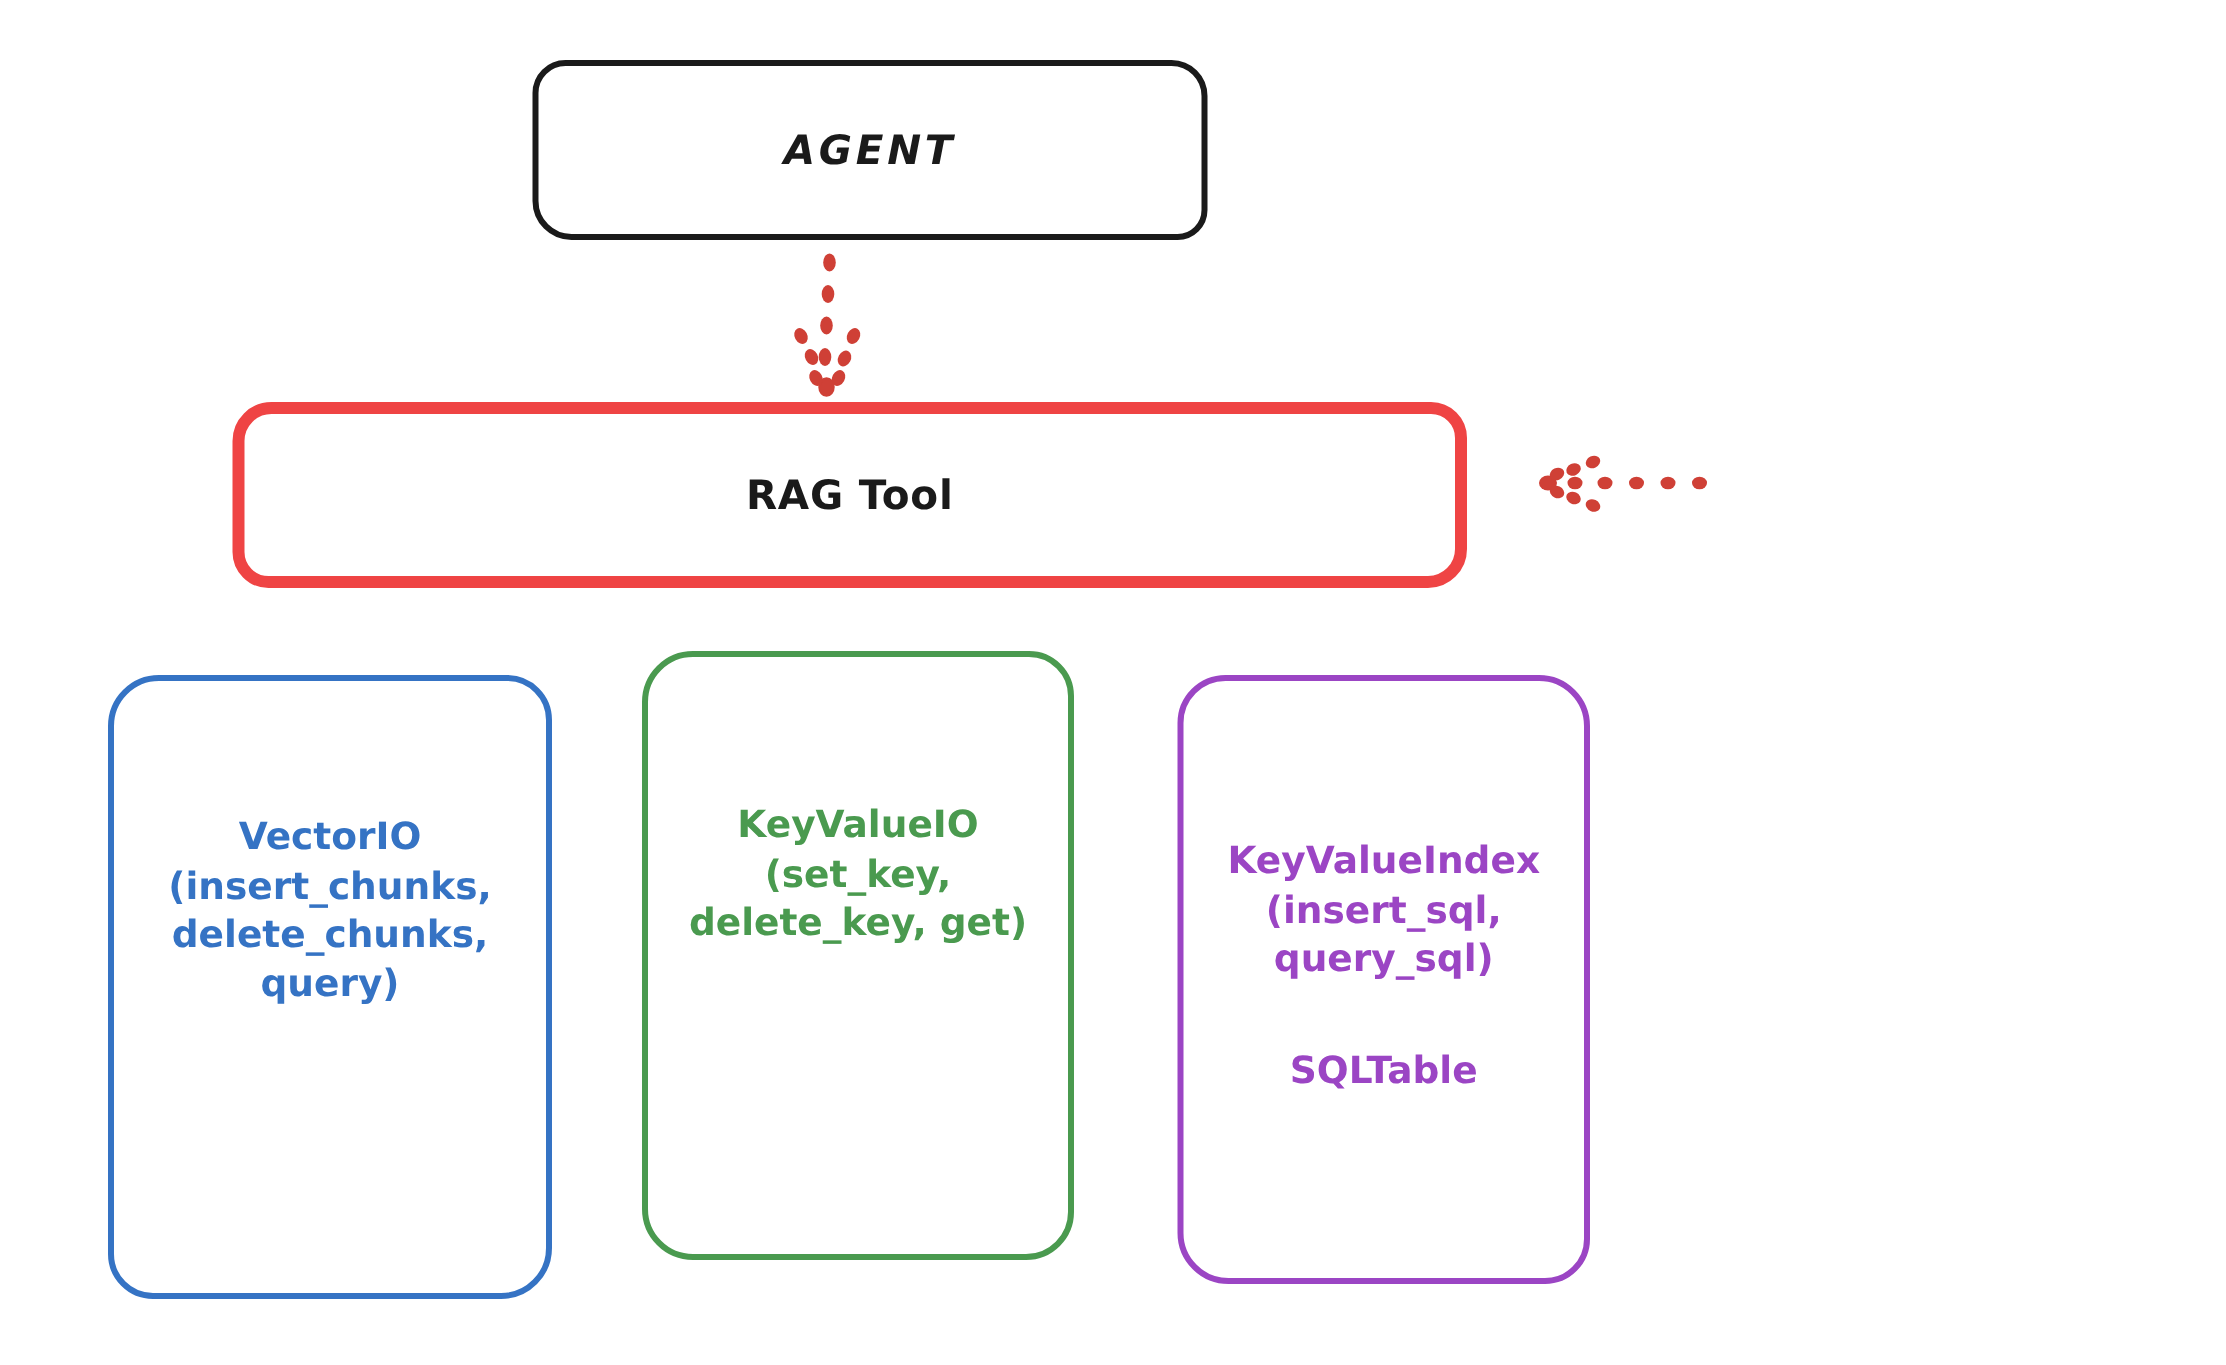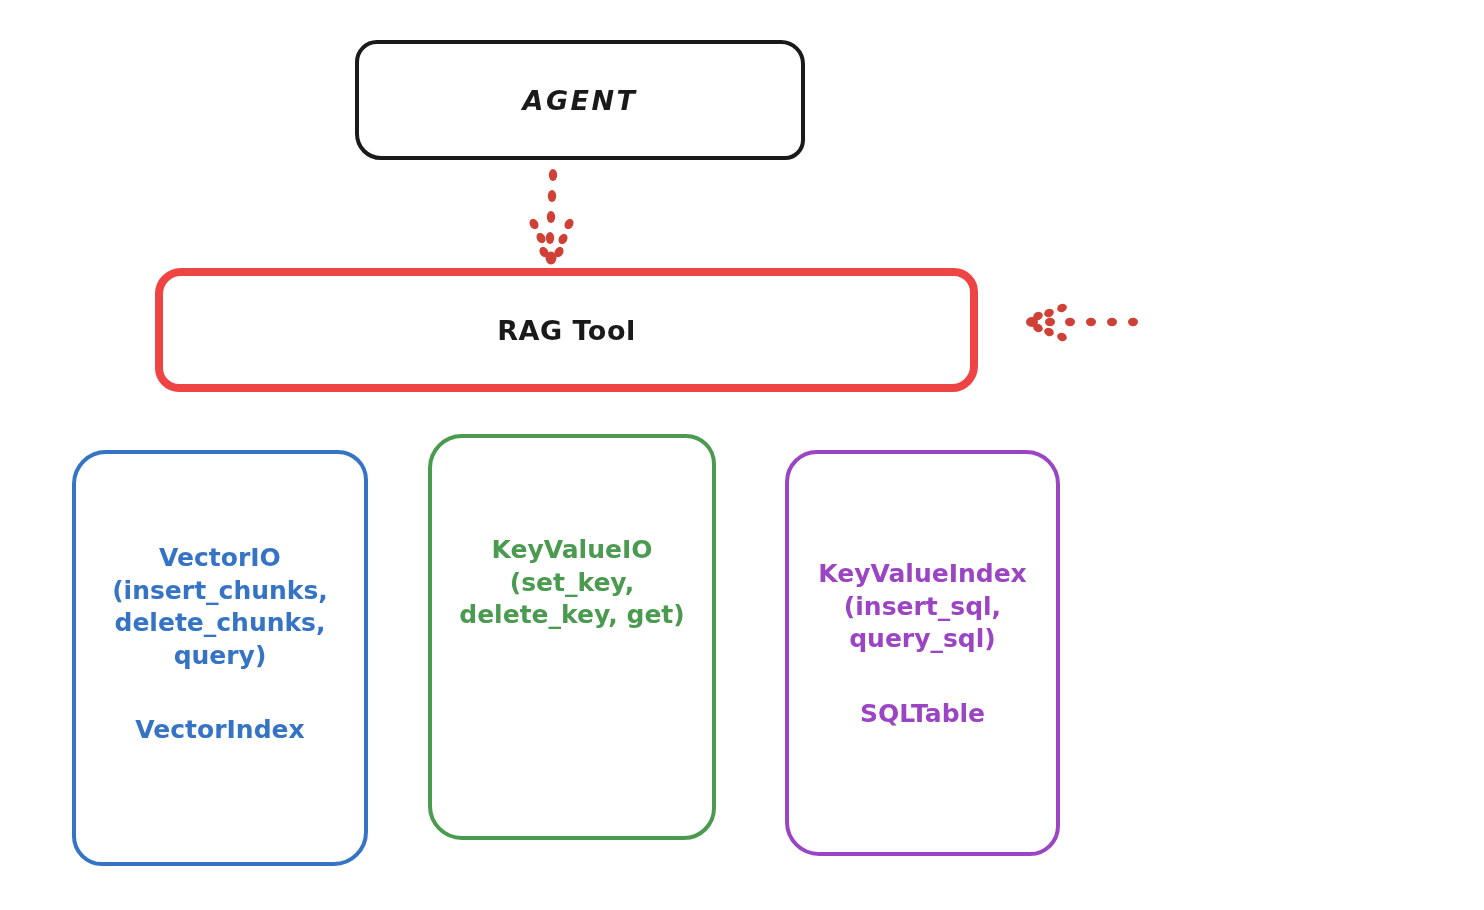--- a/index.html
+++ b/index.html
@@ -188,21 +188,20 @@
     </g>
   </svg>
 
 
   <div class="provider-card" id="card-vector">
     <div class="provider-api">VectorIO
 (insert_chunks,
 delete_chunks,
 query)</div>
     <div class="index-spacer"></div>
-    <div class="provider-index">VectorIndex</div>
   </div>
 
   <div class="provider-card" id="card-keyvalue">
     <div class="provider-api">KeyValueIO
 (set_key,
 delete_key, get)</div>
     <div class="index-spacer"></div>
   </div>
 
   <div class="provider-card" id="card-relational">

